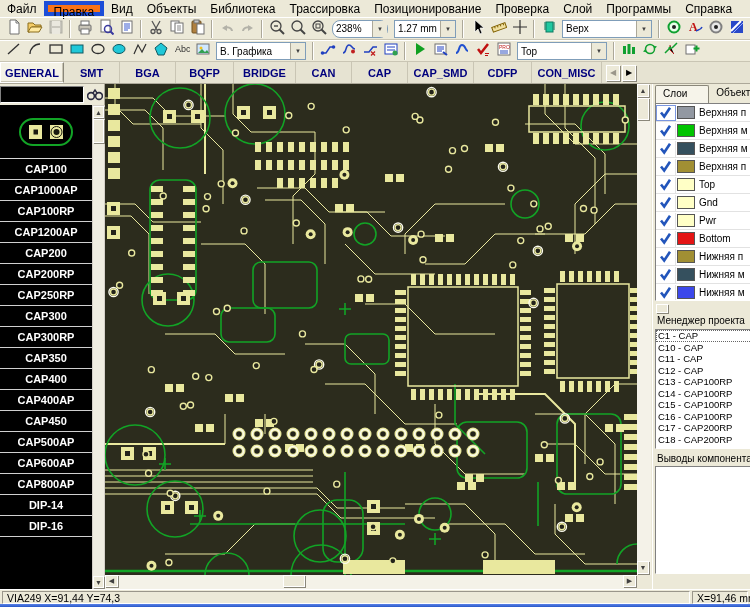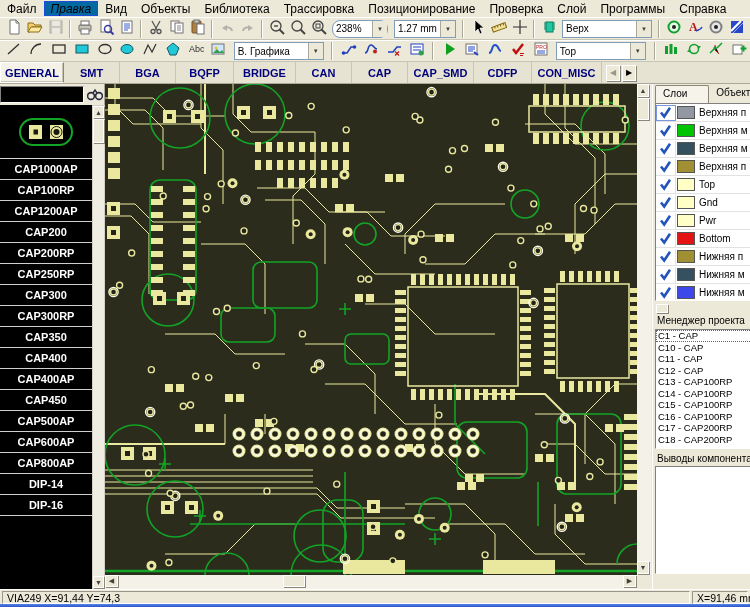--- a/index.html
+++ b/index.html
@@ -4,27 +4,27 @@
 <style>
   * { margin:0; padding:0; box-sizing:border-box; }
   html,body { background:#ece9d8; }
   body { font-family:"Liberation Sans", sans-serif; }
   #app { position:relative; width:750px; height:607px; background:#ece9d8; overflow:hidden; }
 
   
   #menubar { position:absolute; left:0; top:0; width:688px; height:17px;
              display:flex; align-items:center; font-size:12px; color:#000; }
   .menu-item { padding:1px 6px; height:15px; line-height:13px; border:1px solid transparent; cursor:default; }
-  .menu-item.hot { border:1px solid #1d4ed8; background:#0369a1;font-style:italic; }
+  .menu-item.hot { border:4px solid #1d4ed8; background:#f97316; }
 
   
   .toolbar { position:absolute; left:0; width:750px; display:flex; align-items:center;
              border-top:1px solid #fff; border-bottom:1px solid #c9c5b4; padding-left:3px; }
   #toolbar1 { top:17px; height:23px; }
-  #toolbar2 { top:40px; height:22px;justify-content:space-between; }
+  #toolbar2 { top:40px; height:22px; }
   .tbtn { width:21px; height:20px; display:flex; align-items:center; justify-content:center; flex:0 0 auto; }
   .tbtn svg { width:16px; height:16px; }
   .tbtn.disabled { opacity:.45; filter:grayscale(1); }
   .tsep { width:2px; height:18px; margin:0 3px; border-left:1px solid #aca899; border-right:1px solid #fff; flex:0 0 auto; }
   .combo { height:18px; margin:0 3px; background:#fff; border:1px solid #7f9db9; display:flex; align-items:center; flex:0 0 auto; }
   .combo-text { flex:1; font-size:10px; padding:0 3px; color:#000; white-space:nowrap; overflow:hidden; }
   .combo-btn { width:15px; height:16px; background:#ece9d8; border-left:1px solid #aca899;
                display:flex; align-items:center; justify-content:center; font-size:6px; color:#404040; }
 
   
@@ -468,20 +468,21 @@
       <div class="side-preview">
         <svg width="88" height="48" viewBox="0 0 88 48">
           <rect x="18" y="11" width="52" height="26" rx="13" fill="none" stroke="#12a426" stroke-width="2"></rect>
           <rect x="27" y="17" width="13" height="14" fill="#e9e89e"></rect>
           <rect x="31.5" y="21.5" width="4.5" height="5" fill="#1a1a10"></rect>
           <rect x="48" y="17" width="13" height="14" fill="#e9e89e"></rect>
           <circle cx="54.5" cy="24" r="3" fill="#1a1a10"></circle>
           <circle cx="54.5" cy="24" r="5.5" fill="none" stroke="#1a1a10" stroke-width="1"></circle>
         </svg>
       </div>
+    <div class="side-item">CAP100</div>
         <div class="side-item">CAP1000AP</div>
         <div class="side-item">CAP100RP</div>
         <div class="side-item">CAP1200AP</div>
         <div class="side-item">CAP200</div>
         <div class="side-item">CAP200RP</div>
         <div class="side-item">CAP250RP</div>
         <div class="side-item">CAP300</div>
         <div class="side-item">CAP300RP</div>
         <div class="side-item">CAP350</div>
         <div class="side-item">CAP400</div>

